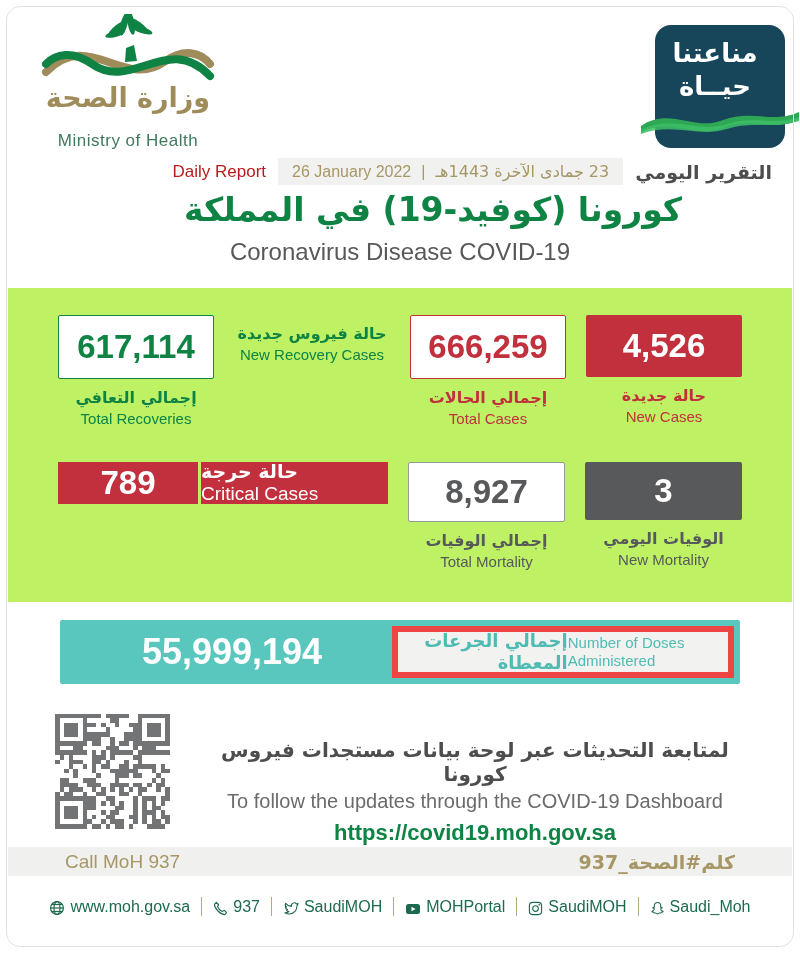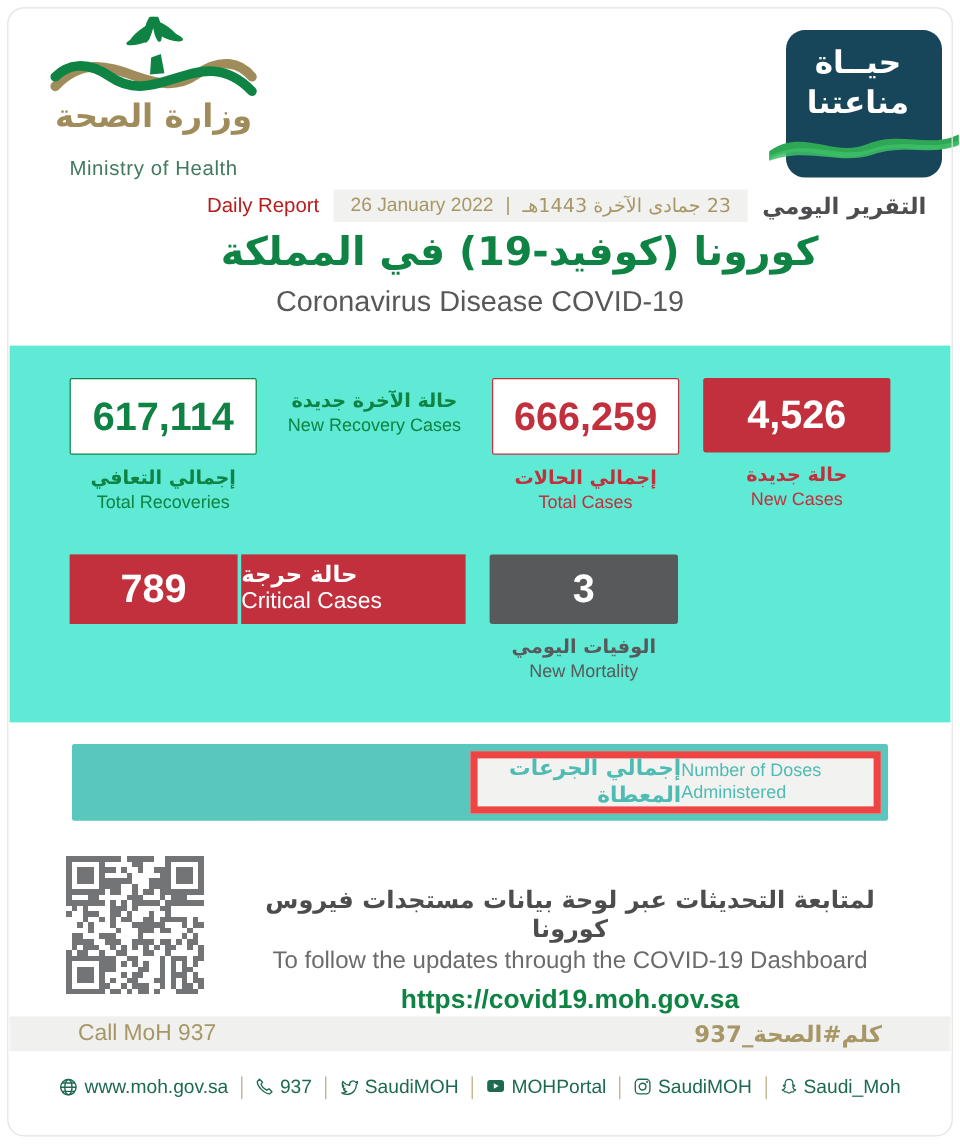--- a/index.html
+++ b/index.html
@@ -22,36 +22,36 @@
   .report-bar{position:absolute;top:158px;right:28px;display:flex;align-items:center;gap:12px;}
   .report-en{font-size:17px;color:#b91c1c;}
   .date-box{background:#F1F1EF;padding:4px 14px;display:flex;align-items:center;gap:10px;color:#A79766;font-size:16px;}
   .report-ar{font-size:19px;font-weight:bold;color:#4D4D4F;}
 
   
   .title-ar{position:absolute;top:190px;left:0;width:100%;text-align:center;font-size:33px;font-weight:bold;color:#0E8344;padding-left:33px;}
   .title-en{position:absolute;top:238px;left:0;width:100%;text-align:center;font-size:24px;color:#57585A;}
 
   
-  .stats{position:absolute;top:288px;left:8px;right:8px;height:314px;background:#5eead4;}
+  .stats{position:absolute;top:288px;left:8px;right:8px;height:314px;background:#bef264;}
   .row1{position:absolute;top:27px;left:50px;right:50px;display:grid;grid-template-columns:repeat(4,1fr);gap:20px;}
   .card{text-align:center;}
   .num-box{height:62px;display:flex;align-items:center;justify-content:center;font-size:33px;font-weight:bold;border-radius:2px;}
   .outline-green{background:#fff;border:1px solid #0E8344;color:#0E8344;}
   .fill-green{background:#0E8344;color:#fff;}
   .outline-red{background:#fff;border:1px solid #C1303C;color:#C1303C;}
   .fill-red{background:#C1303C;color:#fff;}
   .outline-dark{background:#fff;border:1px solid #97989A;color:#58595B;}
   .fill-dark{background:#58595B;color:#fff;}
   .lbl-ar{margin-top:9px;font-size:16px;font-weight:bold;}
   .lbl-en{margin-top:3px;font-size:15px;}
   .c-green{color:#0E8344;} .c-red{color:#C1303C;} .c-dark{color:#58595B;}
 
   .row2{position:absolute;top:174px;left:50px;right:50px;display:grid;grid-template-columns:330px 1fr 1fr;gap:20px;}
-  .critical-bar{display:flex;gap:3px;height:58px;border-radius:14px;}
+  .critical-bar{display:flex;gap:3px;height:42px;border-radius:14px;}
   .critical-num{width:140px;background:#C1303C;color:#fff;display:flex;align-items:center;justify-content:center;font-size:33px;font-weight:bold;}
   .critical-label{flex:1;background:#C1303C;color:#fff;display:flex;flex-direction:column;align-items:flex-start;justify-content:center;line-height:1.15;}
   .critical-label .a{font-size:19px;font-weight:bold;}
   .critical-label .e{font-size:19px;}
   .row2 .num-box{height:58px;}
 
   
   .doses{position:absolute;top:620px;left:60px;width:680px;height:64px;background:#5AC7BE;border-radius:2px;}
   .doses-value{position:absolute;left:0;top:0;width:344px;height:100%;display:flex;align-items:center;justify-content:center;color:#fff;font-size:36px;font-weight:bold;}
   .doses-label-box{position:absolute;top:6px;bottom:6px;right:6px;width:330px;background:#F2F2F0;border:6px solid #ef4444;display:flex;flex-direction:row;align-items:center;justify-content:center;color:#4FBCB3;line-height:1.2;}
@@ -66,21 +66,21 @@
   .dash-en{margin-top:4px;font-size:20px;color:#6A6B6D;}
   .dash-url{margin-top:7px;font-size:22px;font-weight:bold;color:#0E8344;}
 
   
   .call-strip{position:absolute;top:847px;left:8px;right:8px;height:29px;background:#F0F0EE;display:flex;justify-content:space-between;align-items:center;padding:0 57px;box-sizing:border-box;}
   .call-left{font-size:19px;color:#A79766;}
   .call-right{font-size:19px;font-weight:bold;color:#A79766;}
 
   
   .footer{position:absolute;top:897px;left:0;right:0;display:flex;justify-content:center;align-items:center;gap:11px;color:#1D6A4E;font-size:16px;}
-  .f-item{display:flex;align-items:flex-start;gap:5px;}
+  .f-item{display:flex;align-items:flex-end;gap:5px;}
   .f-item svg{display:block;}
   .f-div{width:1px;height:19px;background:#B5A77E;}
 </style>
 </head>
 <body>
 
 <div class="page">
   <div class="frame"></div>
 
   <div class="logo">
@@ -96,22 +96,22 @@
         <ellipse cx="104" cy="16" rx="11" ry="3.2" transform="rotate(18 104 16)"></ellipse>
         <ellipse cx="77" cy="20" rx="10" ry="3" transform="rotate(-14 77 20)"></ellipse>
       </g>
     </svg>
     <div class="logo-ar ar" dir="rtl">وزارة الصحة</div>
     <div class="logo-en">Ministry of Health</div>
   </div>
 
   <div class="badge">
     <div class="badge-text ar" dir="rtl">
+      <div>مناعتنا</div>
       <div>حيــاة</div>
-      <div>مناعتنا</div>
     </div>
     <svg class="badge-wave" viewBox="0 0 146 40" preserveAspectRatio="none">
       <path d="M-6 26 C 22 6, 48 32, 76 20 C 104 9, 126 24, 152 12 L 152 20 C 126 32, 104 16, 76 28 C 48 39, 22 16, -6 33 Z" fill="#2FA855"></path>
       <path d="M-6 30 C 26 14, 52 34, 80 24 C 106 15, 128 26, 152 17 L 152 21 C 128 30, 106 20, 80 29 C 52 38, 26 22, -6 34 Z" fill="#3DBE66" opacity="0.85"></path>
     </svg>
   </div>
 
   <div class="report-bar">
     <span class="report-en">Daily Report</span>
     <div class="date-box">
@@ -128,21 +128,21 @@
   <div class="stats">
     <div class="row1">
 
       <div class="card">
         <div class="num-box outline-green">617,114</div>
         <div class="lbl-ar c-green ar" dir="rtl">إجمالي التعافي</div>
         <div class="lbl-en c-green">Total Recoveries</div>
       </div>
 
       <div class="card">
-        <div class="lbl-ar c-green ar" dir="rtl">حالة الآخرة جديدة</div>
+        <div class="lbl-ar c-green ar" dir="rtl">حالة فيروس جديدة</div>
         <div class="lbl-en c-green">New Recovery Cases</div>
       </div>
 
       <div class="card">
         <div class="num-box outline-red">666,259</div>
         <div class="lbl-ar c-red ar" dir="rtl">إجمالي الحالات</div>
         <div class="lbl-en c-red">Total Cases</div>
       </div>
 
       <div class="card">
@@ -154,30 +154,36 @@
 
     <div class="row2">
       <div class="critical-bar">
         <div class="critical-num">789</div>
         <div class="critical-label">
           <div class="a ar" dir="rtl">حالة حرجة</div>
           <div class="e">Critical Cases</div>
         </div>
       </div>
 
+      <div class="card">
+        <div class="num-box outline-dark">8,927</div>
+        <div class="lbl-ar c-dark ar" dir="rtl">إجمالي الوفيات</div>
+        <div class="lbl-en c-dark">Total Mortality</div>
+      </div>
 
       <div class="card">
         <div class="num-box fill-dark">3</div>
         <div class="lbl-ar c-dark ar" dir="rtl">الوفيات اليومي</div>
         <div class="lbl-en c-dark">New Mortality</div>
       </div>
     </div>
   </div>
 
   <div class="doses">
+    <div class="doses-value">55,999,194</div>
     <div class="doses-label-box">
       <div class="a ar" dir="rtl">إجمالي الجرعات المعطاة</div>
       <div class="e">Number of Doses Administered</div>
     </div>
   </div>
 
   <div class="qr-section">
     <svg class="qr" id="qr-svg" viewBox="0 0 25 25" shape-rendering="crispEdges">
         <rect x="0" y="0" width="1" height="1" fill="#737476"></rect>
         <rect x="1" y="0" width="1" height="1" fill="#737476"></rect>

